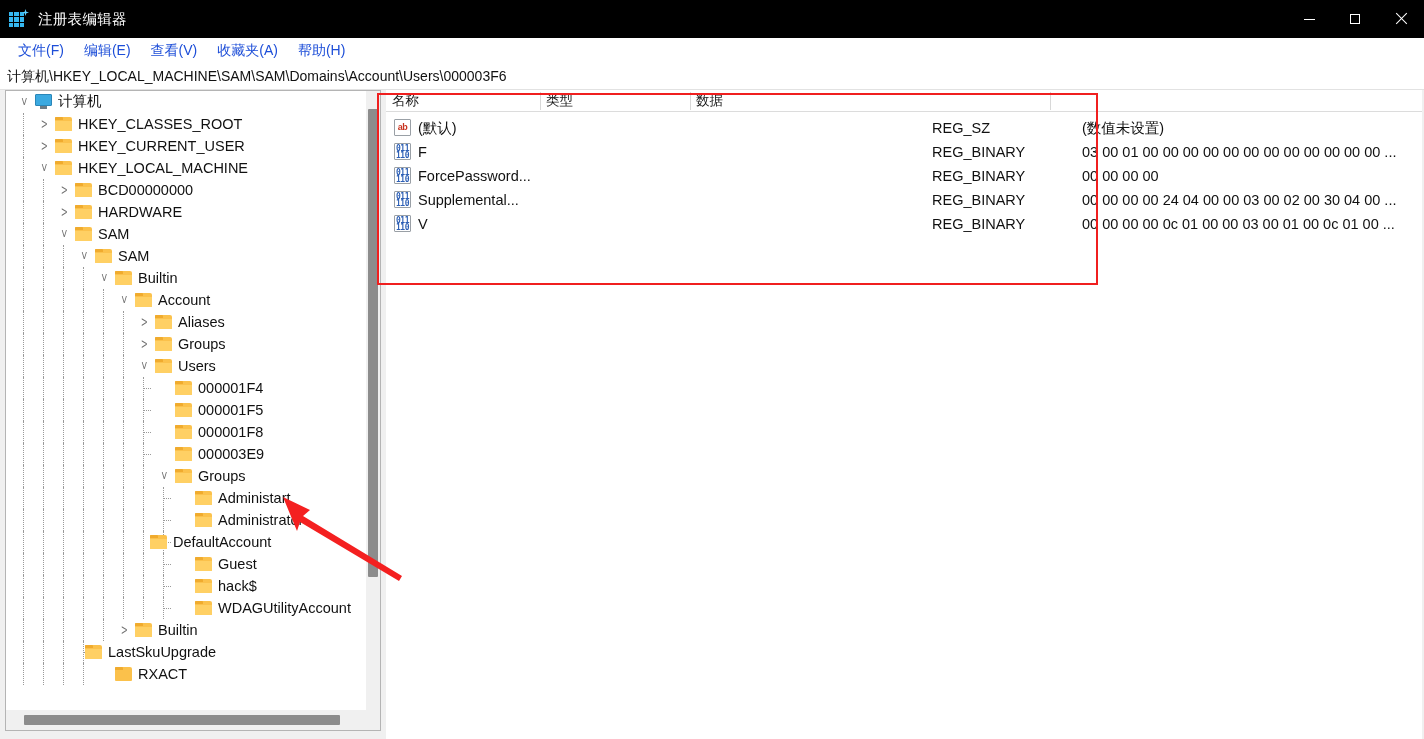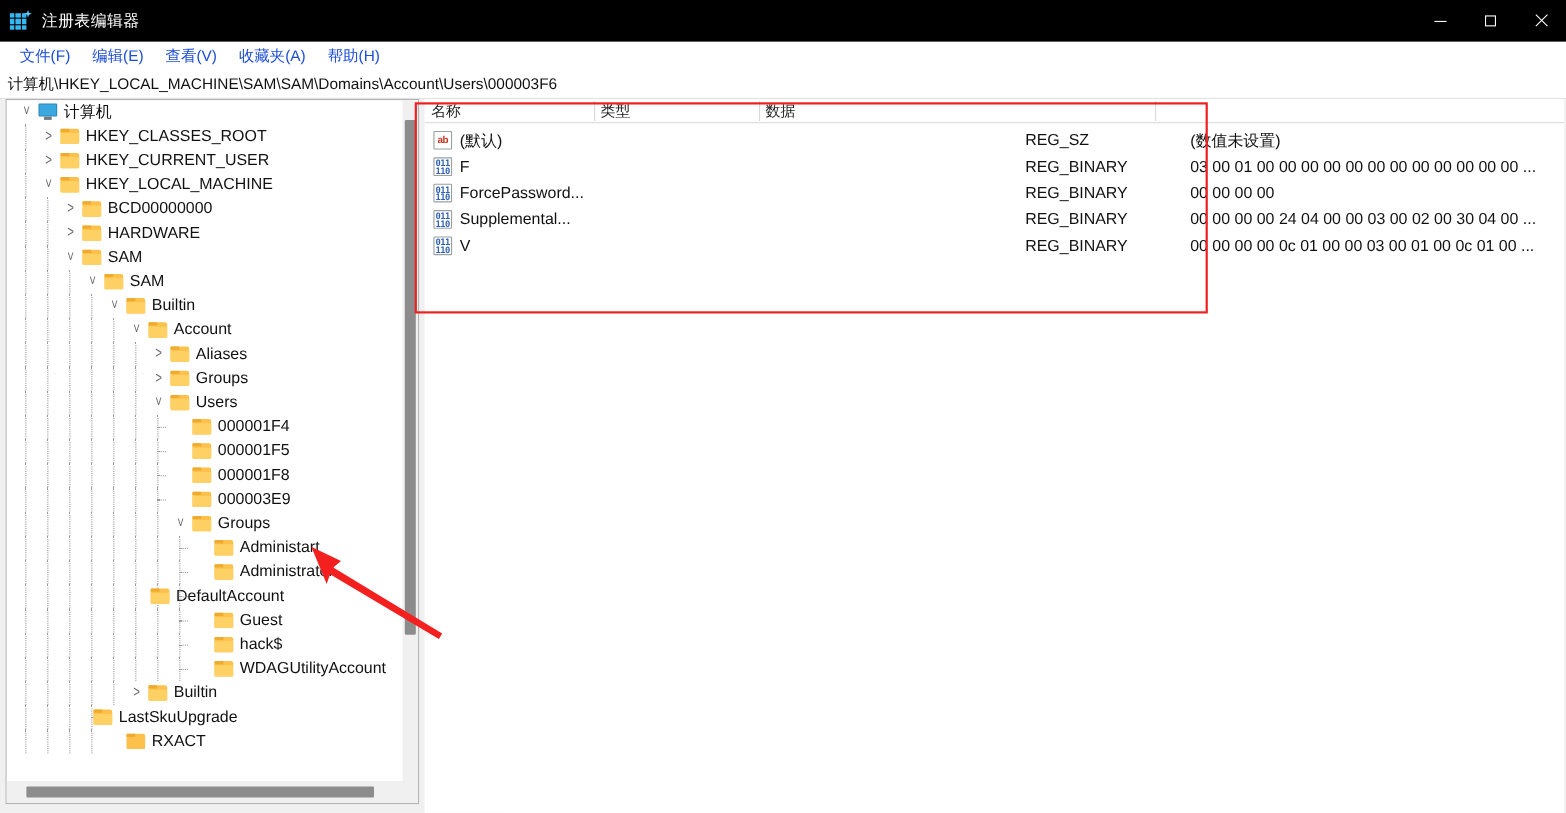--- a/index.html
+++ b/index.html
@@ -665,21 +665,21 @@
             </div>
             <div class="tree-label" style="display: flex; align-items: center;">
               <div class="folder">
                 <div class="back"></div>
                 <div class="tab"></div>
                 <div class="front"></div>
               </div>
               <span>Administrator</span>
             </div>
           </div>
-          <div class="tree-row" style="padding-left: 112px;">
+          <div class="tree-row" style="padding-left: 84px; gap: 41px;">
             <div class="guide" style="left: 17px;"></div>
             <div class="guide" style="left: 37px;"></div>
             <div class="guide" style="left: 57px;"></div>
             <div class="guide" style="left: 77px;"></div>
             <div class="guide" style="left: 97px;"></div>
             <div class="guide" style="left: 117px;"></div>
             <div class="guide" style="left: 137px;"></div>
             <div class="guide" style="left: 157px;"></div>
             <div class="guide-h" style="left: 157px; top: 11px; width: 8px;"></div>
             <div class="chev none">

